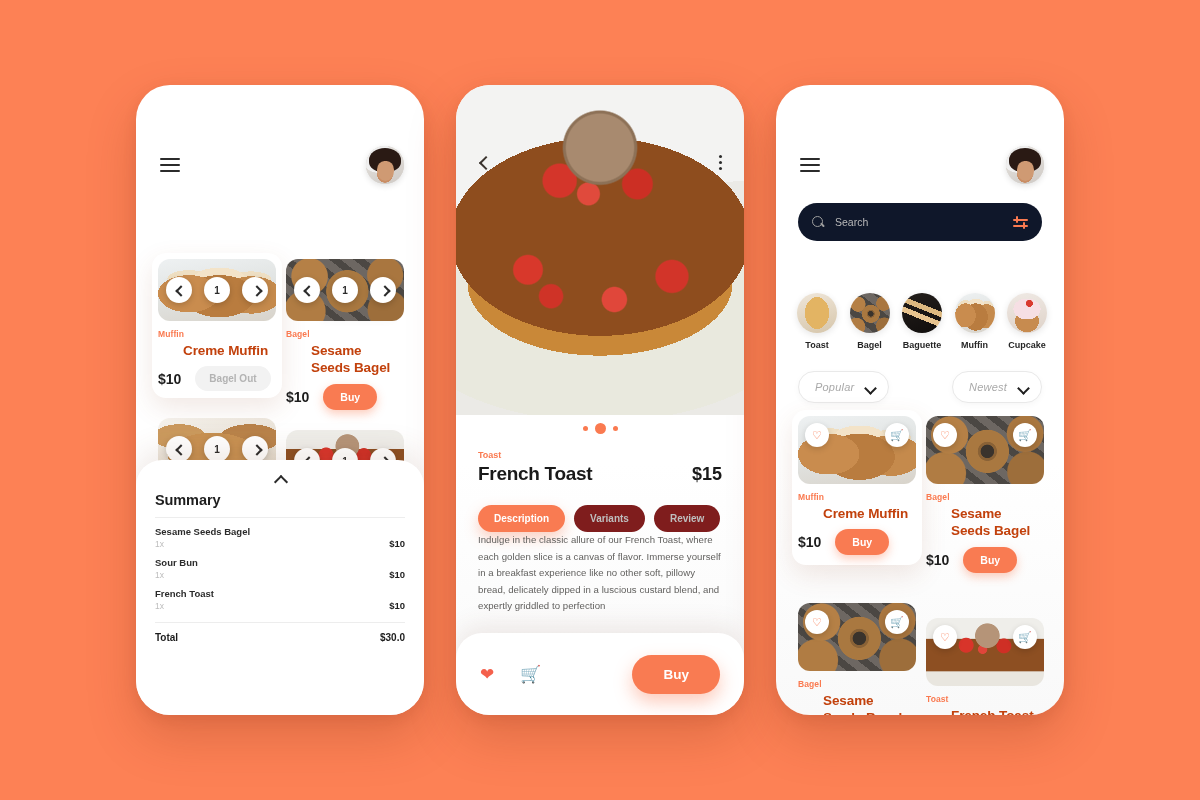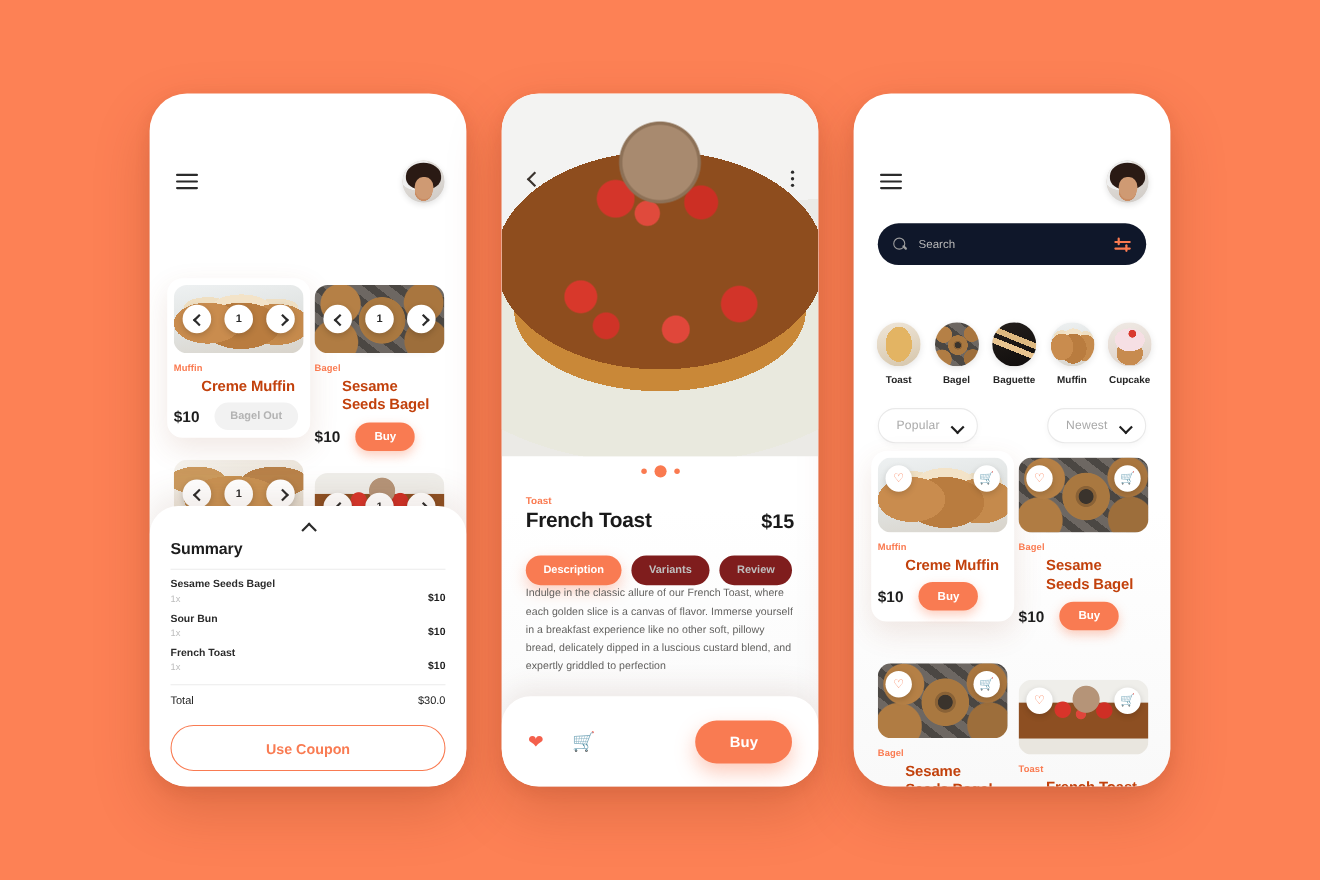--- a/index.html
+++ b/index.html
@@ -68,20 +68,21 @@
 
   .pill-dd {
     height: 32px; min-width: 60px;
     border: 1px solid #e9e9e9; border-radius: 20px;
     background: #fff;
     display: inline-flex; align-items: center; gap: 12px;
     padding: 0 13px 0 16px;
     font-size: 11px; color: #a9a9a9; letter-spacing: .2px;
     box-shadow: 0 2px 6px rgba(0,0,0,0.035);
     cursor: pointer;
+    font-style: italic;
   }
   .chev { width: 9px; height: 9px; position: relative; flex: none; }
   .chev::before {
     content:""; position:absolute; left:0; top:1px;
     width:7px; height:7px;
     border-right: 2px solid #1f1f1f; border-bottom: 2px solid #1f1f1f;
     transform: rotate(45deg);
   }
 
   
@@ -197,21 +198,21 @@
     border-top: 2px solid #2b2b2b; border-left: 2px solid #2b2b2b;
     transform: rotate(45deg);
   }
   .sheet h2 { font-size: 14.5px; font-weight: 700; color: #1d1d1d; letter-spacing: -.1px; }
   .hr { height: 1px; background: #ededed; margin: 9px 0 0; }
   .srow { display: flex; justify-content: space-between; align-items: flex-start; padding: 8px 0 0; }
   .sname { font-size: 9.5px; font-weight: 700; color: #2b2b2b; }
   .sqty { font-size: 8.5px; color: #bdbdbd; margin-top: 2px; }
   .sprice { font-size: 9.5px; font-weight: 700; color: #1d1d1d; align-self: flex-end; }
   .trow { display: flex; justify-content: space-between; padding: 9px 0 0; }
-  .trow span { font-size: 10px; font-weight: 400; color: #1d1d1d; }
+  .trow span { font-size: 10px; font-weight: 700; color: #1d1d1d; }
   .sheet-actions { display: flex; gap: 14px; margin-top: 16px; }
   .btn-coupon {
     flex: 1; height: 42px; border-radius: 22px;
     border: 1.4px solid #F97B52; background: #fff;
     color: #F97B52; font-size: 13px; font-weight: 700; cursor: pointer;
   }
   .btn-checkout {
     flex: 1; height: 42px; border-radius: 22px; border: none;
     background: #F97B52; color: #fff; font-size: 13px; font-weight: 700;
     cursor: pointer; box-shadow: 0 8px 18px rgba(249,123,82,0.40);
@@ -434,21 +435,20 @@
           <div class="sprice">$10</div>
         </div>
 
         <div class="hr" style="margin-top:11px;"></div>
         <div class="trow">
           <span>Total</span>
           <span>$30.0</span>
         </div>
 
         <div class="sheet-actions">
-          <button class="btn-coupon">Use Coupon</button>
         </div>
       </div>
 
     </div>
   </div>
 
   <div class="phone" id="phone2">
     <div class="screen">
 
       <div class="hero">

